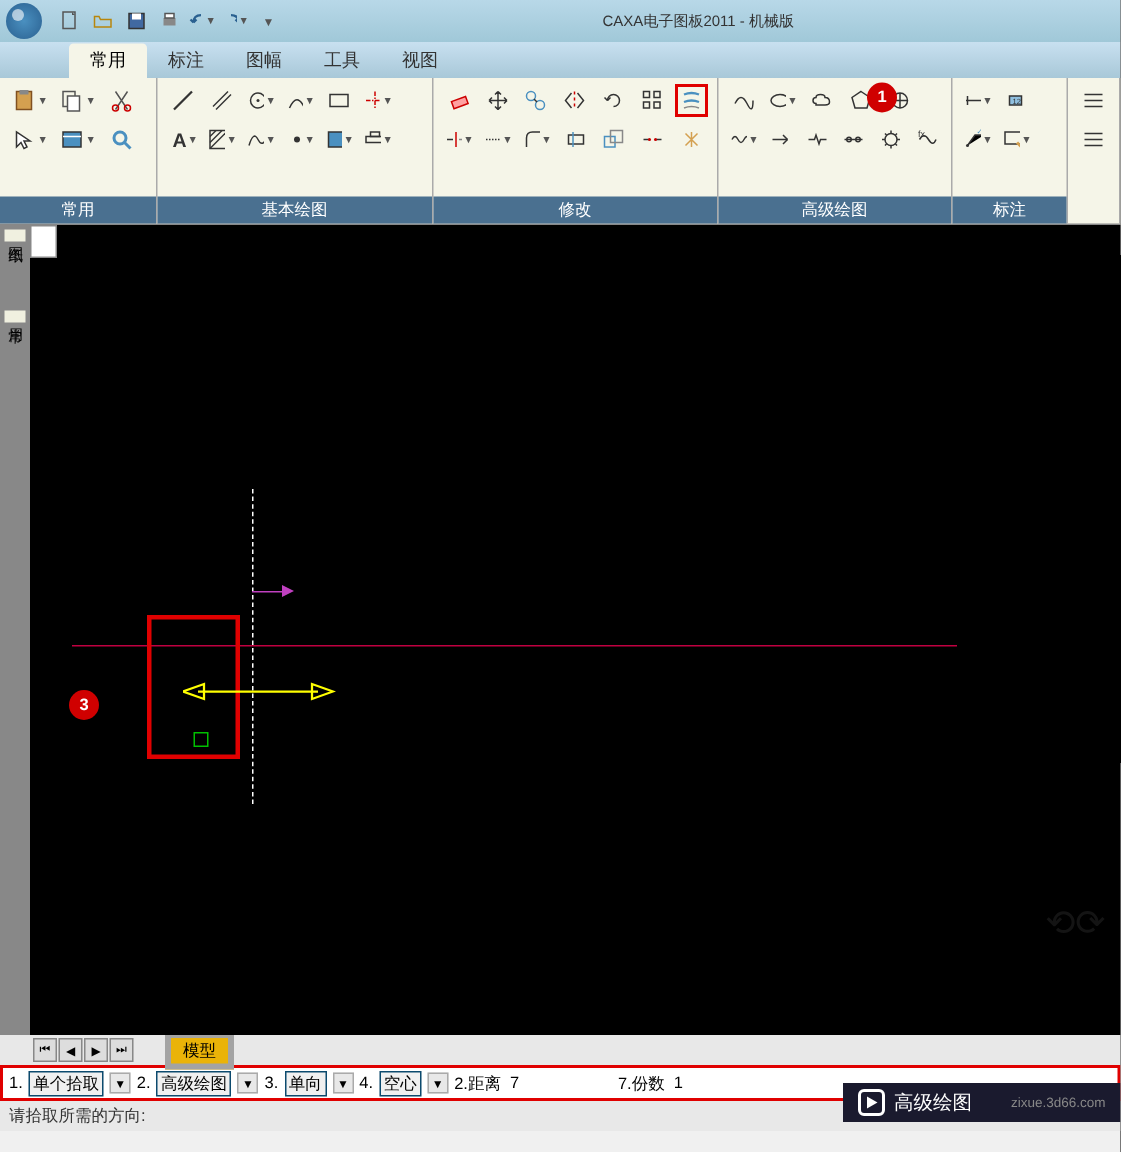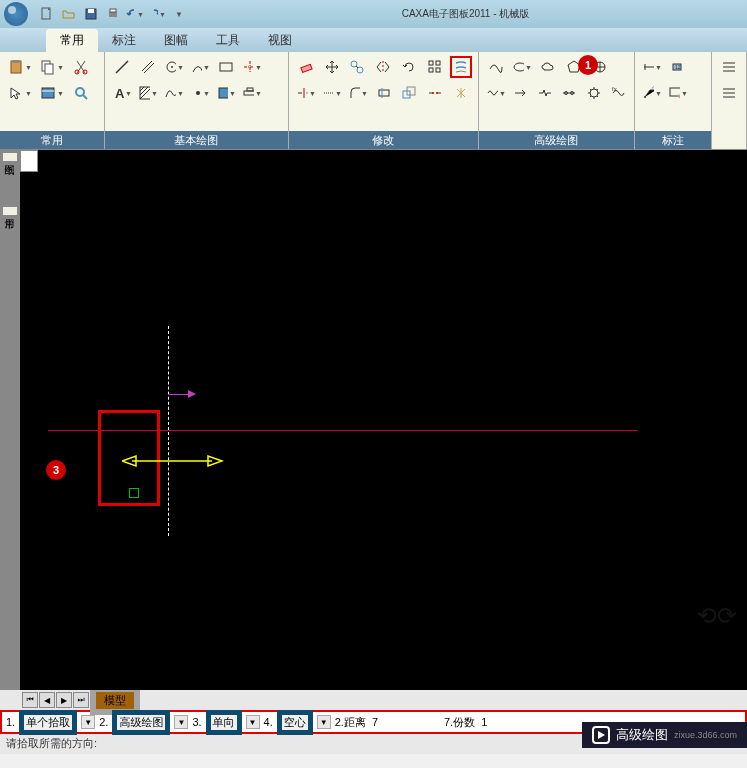--- a/index.html
+++ b/index.html
@@ -51,33 +51,33 @@
     .red-rect { position: absolute; left: 78px; top: 260px; width: 62px; height: 96px; border: 3px solid #e00000; }
     .green-rect { position: absolute; left: 109px; top: 338px; width: 10px; height: 10px; border: 1px solid #00c000; }
     
     .yellow-arrow-left { position: absolute; left: 102px; top: 304px; }
     .yellow-arrow-right { position: absolute; left: 148px; top: 304px; }
     
     .watermark-logo { position: absolute; right: 10px; bottom: 60px; color: #444; font-size: 24px; opacity: 0.3; }
     
     .tab-bar-bottom { height: 20px; background: #e8e8e8; display: flex; align-items: center; padding-left: 22px; }
     .tab-nav-btn { width: 16px; height: 16px; border: 1px solid #888; background: #ddd; margin-right: 1px; cursor: pointer; display: flex; align-items: center; justify-content: center; font-size: 8px; }
-    .tab-sheet { background: #a16207; border: 6px solid #a3a3a3; padding: 1px 8px; margin-left: 0; font-size: 11px; cursor: pointer; }
+    .tab-sheet { background: #eab308; border: 4px solid #a3a3a3; padding: 1px 8px; margin-left: 20px; font-size: 11px; cursor: pointer; }
     
     .option-bar { height: 24px; background: #fff; display: flex; align-items: center; border: 2px solid #e00000; padding: 0 4px; gap: 4px; }
     .option-label { font-size: 11px; }
-    .option-select { border: 5px solid #0c4a6e; background: #f0f0f0; font-size: 11px; padding: 0 2px; }
+    .option-select { border: 1px solid #0c4a6e; background: #f0f0f0; font-size: 11px; padding: 0 2px; }
     .option-dd { width: 14px; height: 14px; border: 1px solid #aaa; background: #e8e8e8; font-size: 8px; display: flex; align-items: center; justify-content: center; cursor: pointer; }
     .option-input { border: none; font-size: 11px; width: 40px; padding: 0 2px; }
     
     .status-bar { height: 20px; background: #e8e8e8; padding: 2px 6px; font-size: 11px; color: #333; }
     
     .watermark-brand { position: absolute; right: 0; bottom: 20px; background: #1a1a2e; color: #fff; padding: 4px 10px; display: flex; align-items: center; gap: 6px; font-size: 13px; z-index: 50; }
     .watermark-brand .play-icon { width: 18px; height: 18px; border: 2px solid #fff; border-radius: 4px; display: flex; align-items: center; justify-content: center; }
-    .watermark-url { font-size: 9px; color: #888; margin-left: 0; }
+    .watermark-url { font-size: 9px; color: #888; margin-left: 20px; }
     
     svg { display: block; }
   </style>
 </head>
 <body>
 
 <div class="title-bar">
   <div class="app-logo"></div>
   <div class="qat">
     <div class="qat-btn">

